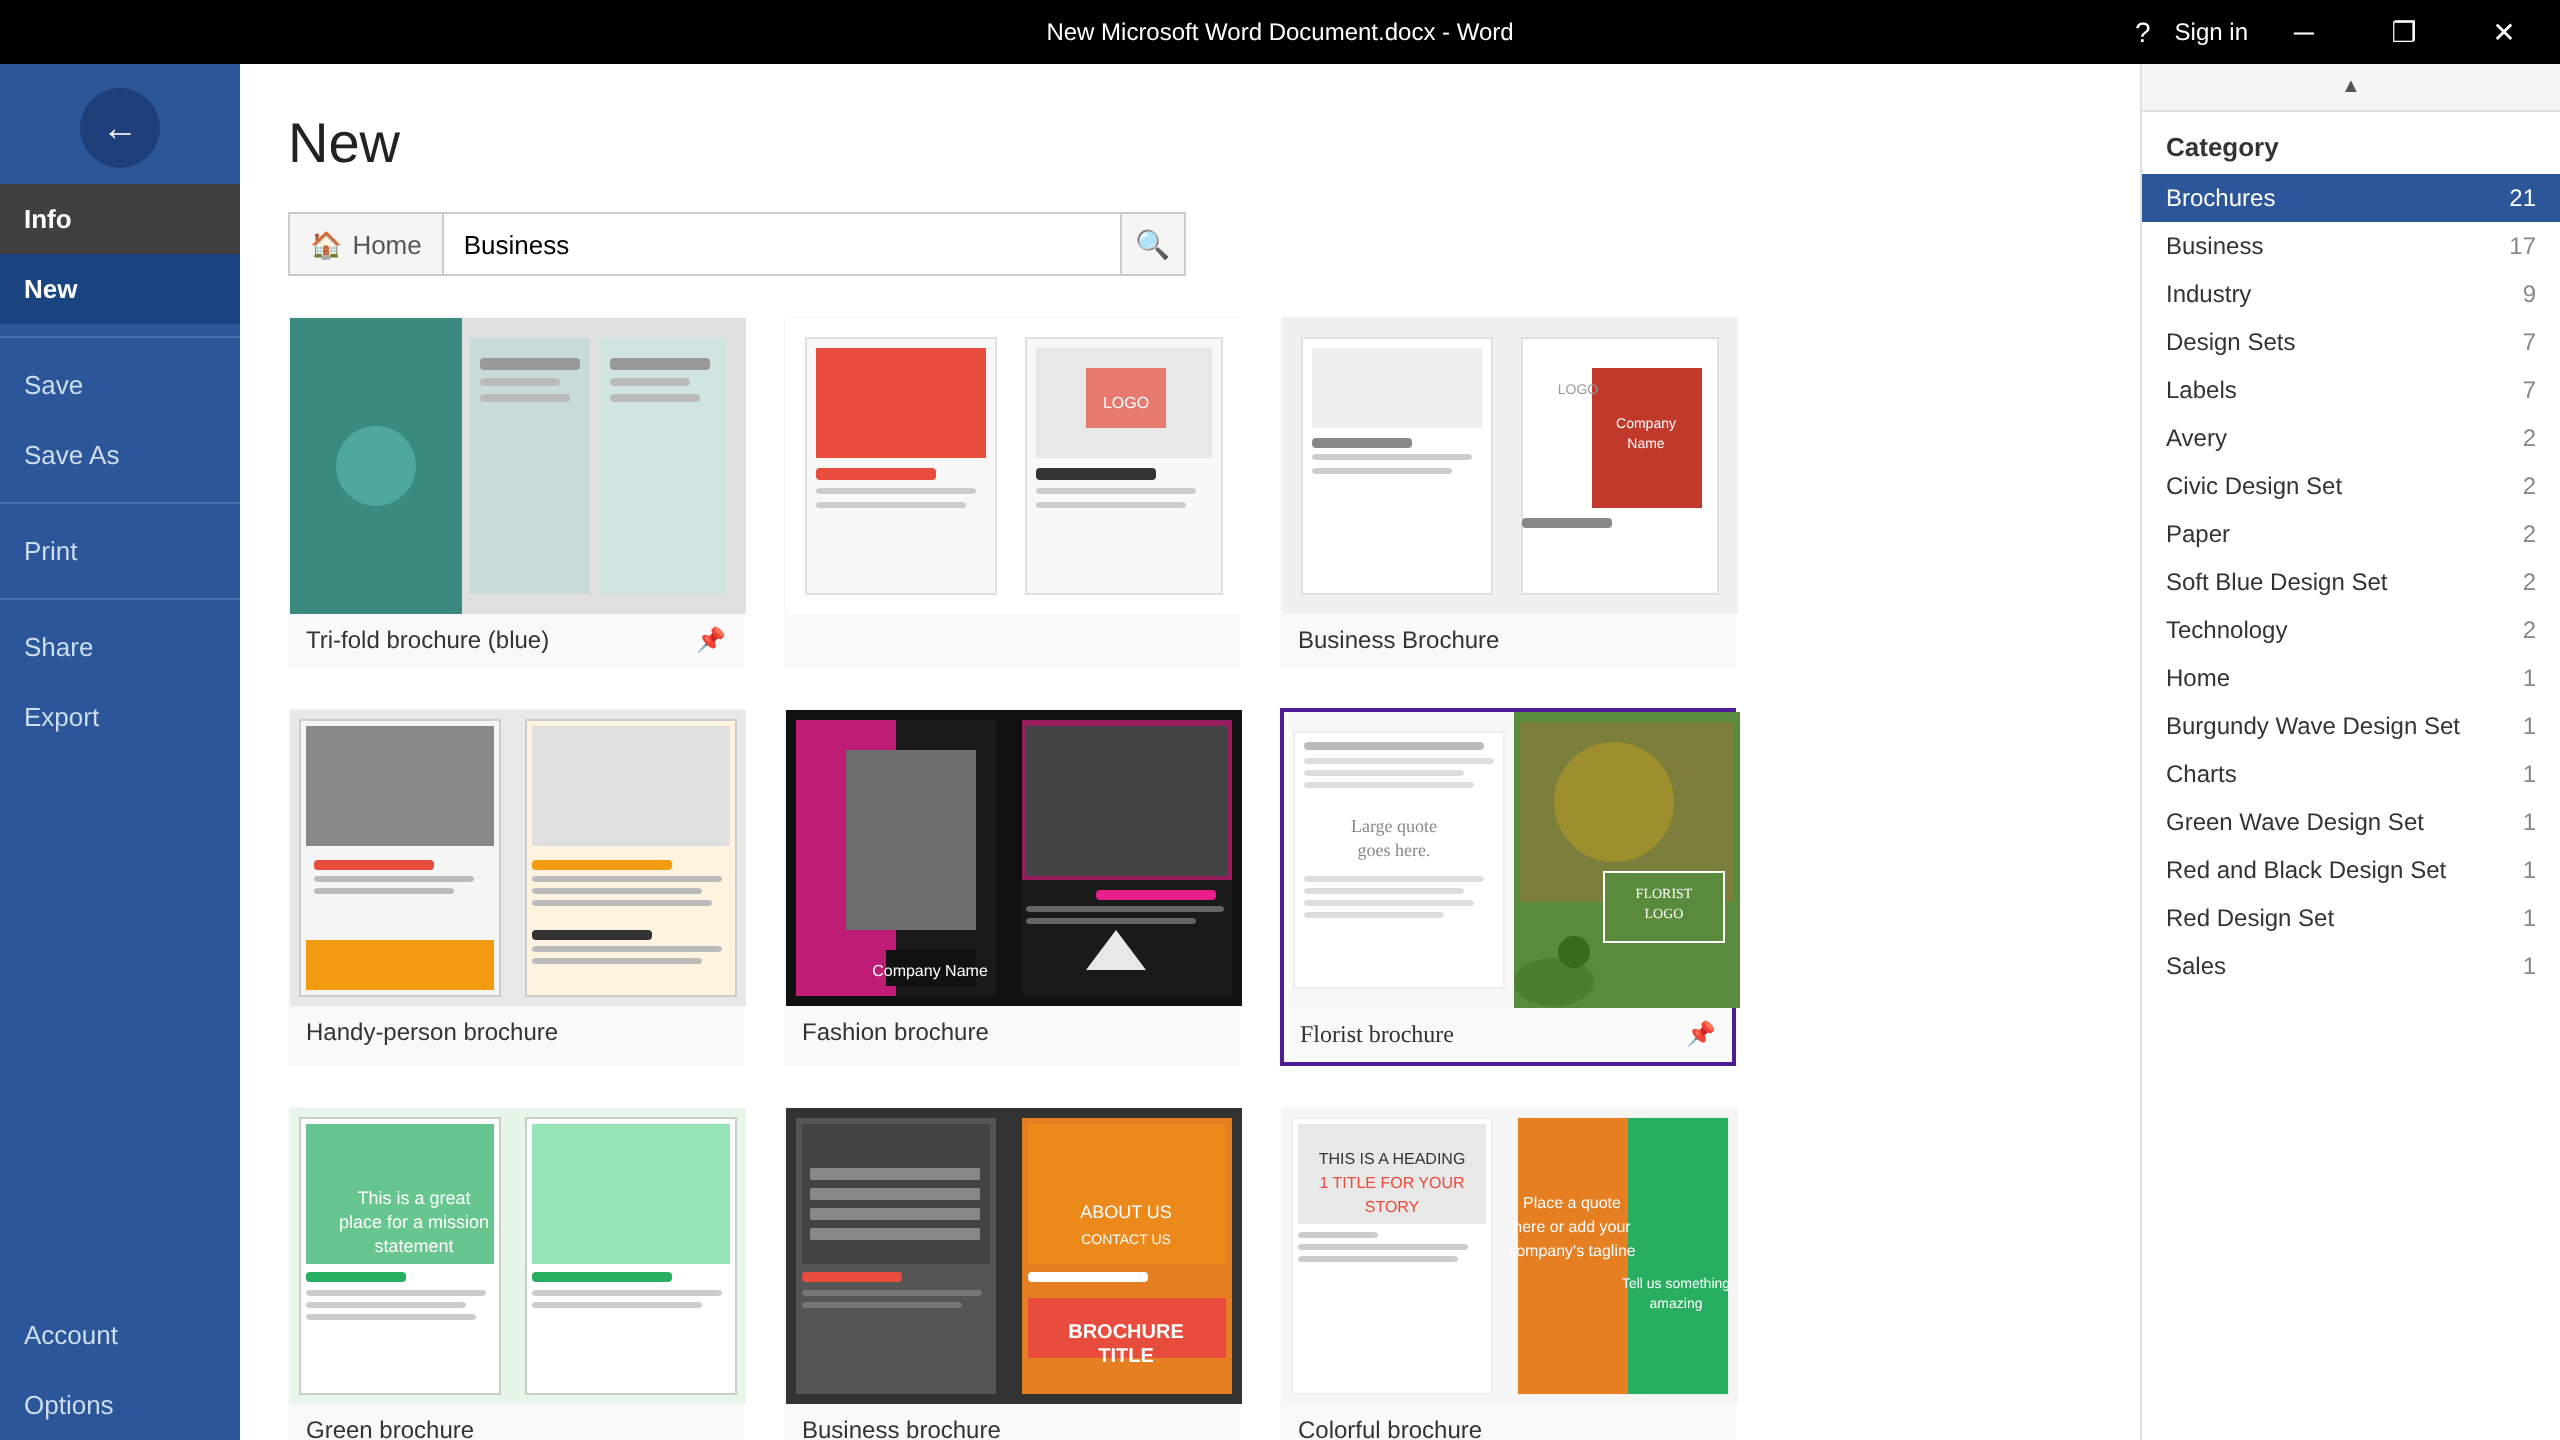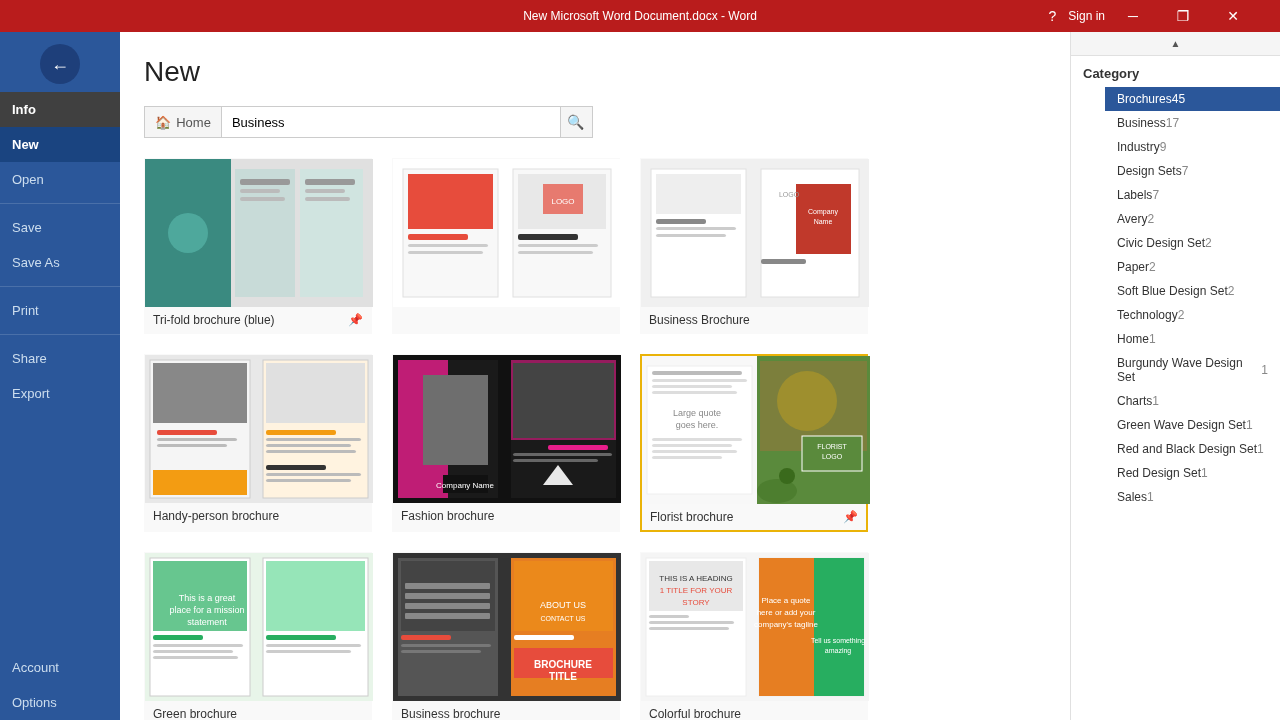--- a/index.html
+++ b/index.html
@@ -1,25 +1,25 @@
 <!DOCTYPE html>
 <html><head>
   <meta charset="utf-8">
   <style>
     * { box-sizing: border-box; margin: 0; padding: 0; }
     body { font-family: 'Segoe UI', Tahoma, Geneva, Verdana, sans-serif; background: #fff; width: 1280px; height: 720px; overflow: hidden; display: flex; flex-direction: column; }
 
     
     .title-bar {
       height: 32px;
-      background: #b91c1c;
+      background: #000000;
       display: flex;
       align-items: center;
       justify-content: space-between;
-      padding: 0 24px;
+      padding: 0 5px;
       flex-shrink: 0;
     }
     .title-bar-title {
       color: #fff;
       font-size: 12px;
       position: absolute;
       left: 50%;
       transform: translateX(-50%);
     }
     .title-bar-btn {
@@ -218,27 +218,26 @@
       color: #555;
     }
     .category-header {
       font-size: 13px;
       font-weight: 600;
       color: #333;
       padding: 10px 12px 6px;
     }
     .category-item {
       display: flex;
-      justify-content: flex-start;
+      justify-content: space-between;
       align-items: center;
       padding: 5px 12px;
       font-size: 12px;
       color: #333;
       cursor: pointer;
-      margin-left: 34px;
     }
     .category-item.active { background: #2b579a; color: #fff; }
     .category-item.active .cat-count { color: #fff; }
     .cat-count { color: #888; font-size: 12px; }
 
     
     ::-webkit-scrollbar { width: 8px; }
     ::-webkit-scrollbar-track { background: #f5f5f5; }
     ::-webkit-scrollbar-thumb { background: #ccc; }
   </style>
@@ -255,21 +254,20 @@
     <button class="title-bar-btn close">✕</button>
   </div>
 </div>
 
 <div class="app-body">
 
   <div class="sidebar">
     <div class="sidebar-back-btn">←</div>
     <div class="sidebar-item active">Info</div>
     <div class="sidebar-item active" style="background:#1a4480;color:#fff;font-weight:600;">New</div>
-    <div class="sidebar-item">Open</div>
     <hr class="sidebar-divider">
     <div class="sidebar-item">Save</div>
     <div class="sidebar-item">Save As</div>
     <hr class="sidebar-divider">
     <div class="sidebar-item">Print</div>
     <hr class="sidebar-divider">
     <div class="sidebar-item">Share</div>
     <div class="sidebar-item">Export</div>
     <div style="flex:1;"></div>
     <div class="sidebar-item">Account</div>
@@ -406,21 +404,21 @@
               <rect x="120" y="104" width="85" height="3" fill="#666" rx="2"></rect>
 
               <polygon points="150,130 180,130 165,110" fill="#fff" opacity="0.9"></polygon>
             </svg>
           </div>
           <div class="template-label">
             <span>Fashion brochure</span>
           </div>
         </div>
 
-        <div class="template-card selected" style="border:2px solid #eab308;">
+        <div class="template-card selected" style="border:2px solid #4c1d95;font-family:Liberation Serif, serif;">
           <div class="template-thumb">
             <svg width="228" height="148" viewBox="0 0 228 148" xmlns="http://www.w3.org/2000/svg">
 
               <rect width="115" height="148" fill="#f8f8f8"></rect>
               <rect x="5" y="10" width="105" height="128" fill="#fff" stroke="#eee"></rect>
               <rect x="10" y="15" width="90" height="4" fill="#bbb" rx="2"></rect>
               <rect x="10" y="23" width="95" height="3" fill="#ddd" rx="2"></rect>
               <rect x="10" y="29" width="80" height="3" fill="#ddd" rx="2"></rect>
               <rect x="10" y="35" width="85" height="3" fill="#ddd" rx="2"></rect>
               <text x="55" y="60" font-size="9" fill="#888" text-anchor="middle">Large quote</text>
@@ -536,21 +534,21 @@
     </div>
   </div>
 
   <div class="right-panel">
     <button class="scroll-up-btn">▲</button>
     <div class="right-panel-scroll">
       <div class="category-header">Category</div>
       <div id="category-list">
           <div class="category-item active">
             <span>Brochures</span>
-            <span class="cat-count">45</span>
+            <span class="cat-count">21</span>
           </div>
           <div class="category-item">
             <span>Business</span>
             <span class="cat-count">17</span>
           </div>
           <div class="category-item">
             <span>Industry</span>
             <span class="cat-count">9</span>
           </div>
           <div class="category-item">

